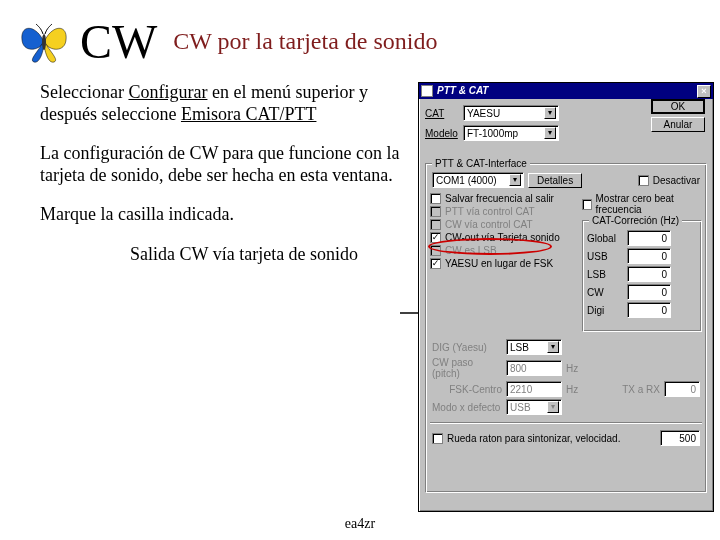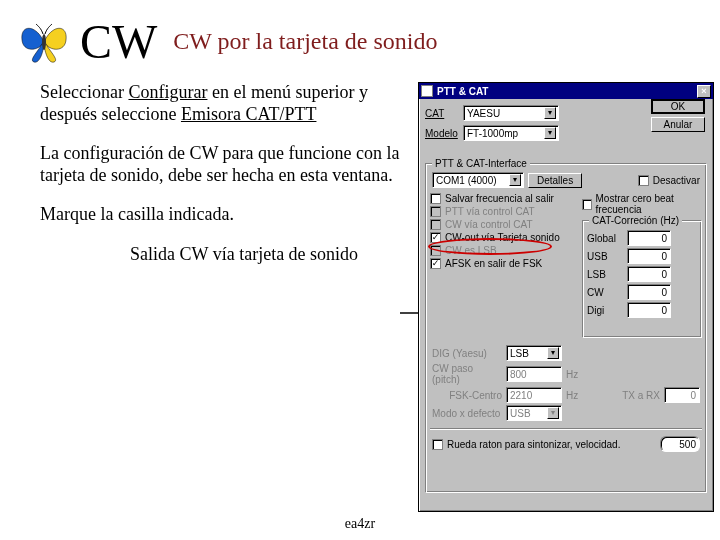--- a/index.html
+++ b/index.html
@@ -29,21 +29,21 @@
     background: #c0c0c0; border: 1px solid #000;
     box-shadow: 1px 1px 0 #fff inset, -1px -1px 0 #808080 inset;
     font-family: "MS Sans Serif", Tahoma, sans-serif; font-size: 10px;
     color: #000;
   }
   .titlebar {
     background: #000080; color: #fff; height: 16px; display:flex;
     align-items:center; justify-content:space-between; padding:0 2px;
     font-weight: bold; font-size:10px;
   }
-  .titlebar .tl { display:flex; align-items:center; gap:4px;}
+  .titlebar .tl { display:flex; align-items:flex-start; gap:4px;font-style:italic;}
   .title-icon { width:12px; height:12px; background:#fff; border:1px solid #808080;}
   .winbtn { width:14px; height:13px; background:#c0c0c0; border:1px solid #fff; border-right-color:#000; border-bottom-color:#000;
             display:flex; align-items:center; justify-content:center; font-size:9px; font-family:Arial;}
   .row { display:flex; align-items:center; padding:2px 6px; font-size:10px;}
   .lbl { width:38px; text-decoration: underline;}
   .lblw { width:70px;}
   .dd {
     background:#fff; border:1px solid #808080; border-right-color:#fff; border-bottom-color:#fff;
     box-shadow: inset 1px 1px 0 #000; height:16px; flex:1; font-size:10px;
     display:flex; align-items:center; justify-content:space-between; padding:0 2px 0 3px;
@@ -171,29 +171,29 @@
           <div class="cb">
               <span class="cbx">✓</span>
               <span>CW-out vía Tarjeta sonido</span>
             </div>
           <div class="cb disabled">
               <span class="cbx"></span>
               <span>CW es LSB</span>
             </div>
           <div class="cb">
               <span class="cbx">✓</span>
-              <span>AFSK en salir de FSK</span>
+              <span>YAESU en lugar de FSK</span>
             </div>
         </div>
         <div style="width:120px;">
           <div class="cb">
               <span class="cbx"></span>
               <span>Mostrar cero beat frecuencia</span>
             </div>
-          <div class="group" style="margin:4px 0 0 0; padding:8px 4px 18px 4px;">
+          <div class="group" style="margin:4px 0 0 0; padding:8px 4px 12px 4px;">
             <span class="group-title">CAT-Correción (Hz)</span>
             <div class="row" style="padding:1px 0; gap:4px;">
                 <span style="width:36px;">Global</span>
                 <div class="txtin right" style="width:44px;">0</div>
               </div>
             <div class="row" style="padding:1px 0; gap:4px;">
                 <span style="width:36px;">USB</span>
                 <div class="txtin right" style="width:44px;">0</div>
               </div>
             <div class="row" style="padding:1px 0; gap:4px;">
@@ -240,21 +240,21 @@
             </div>
         </div>
       </div>
 
       <div style="border-top:1px solid #808080; box-shadow:0 1px 0 #fff; margin:6px 0;"></div>
       <div class="row" style="padding:1px 2px; gap:4px;">
         <div class="cb">
             <span class="cbx"></span>
             <span>Rueda raton para sintonizar, velocidad.</span>
           </div>
-        <div class="txtin right" style="width:40px; margin-left:auto;border-radius:6px;">500</div>
+        <div class="txtin right" style="width:40px; margin-left:auto;">500</div>
       </div>
 
       <div class="circle-mark" style="left:2px; top:74px;"></div>
     </div>
   </div>
 </div>
 
 <div class="footer">ea4zr</div>
 
 </body></html>

